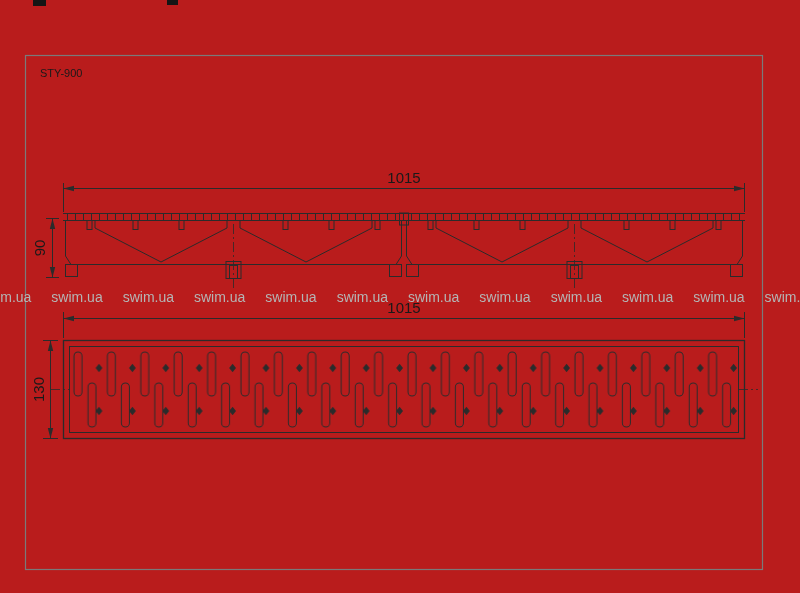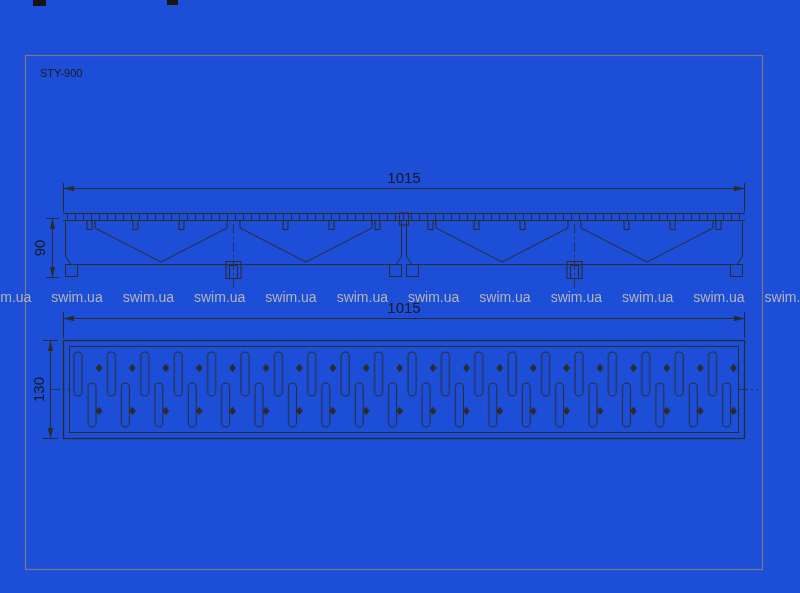--- a/index.html
+++ b/index.html
@@ -1,17 +1,17 @@
 <!DOCTYPE html>
 <html style="--line: #2b2b2b; --text: #1a1a1a; --watermark: #b5b5b5; --border: #7a7a7a;"><head>
 <meta charset="utf-8">
 <style>
   html,body{margin:0;padding:0;background:#ffffff;}
   .canvas{
-    position:relative;width:800px;height:593px;background:#1d4ed8;overflow:hidden;
+    position:relative;width:800px;height:593px;background:#b91c1c;overflow:hidden;
     font-family:"Liberation Sans", sans-serif;
   }
   svg{position:absolute;left:0;top:0;}
   .ln{stroke:var(--line);stroke-width:1;fill:none;}
   .ln2{stroke:var(--line);stroke-width:1.3;fill:none;}
   .fill-ln{fill:var(--line);stroke:none;}
   .cl{stroke:var(--line);stroke-width:0.8;fill:none;stroke-dasharray:10 3 2 3;}
   .border-rect{stroke:var(--border);stroke-width:1.2;fill:none;}
   .dimtxt{font-size:15px;fill:var(--text);font-family:"Liberation Sans",sans-serif;}
   .code{font-size:11px;fill:var(--text);font-family:"Liberation Sans",sans-serif;}

